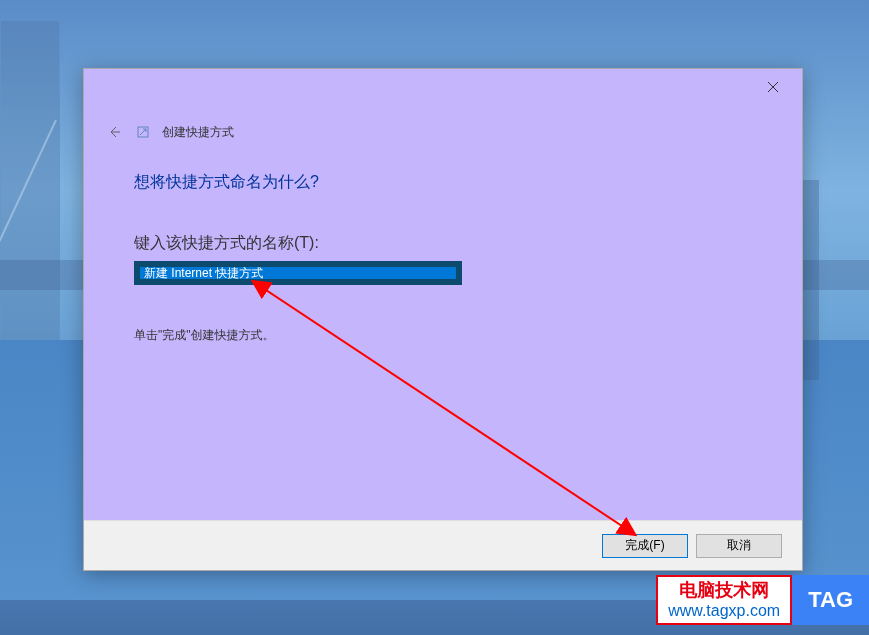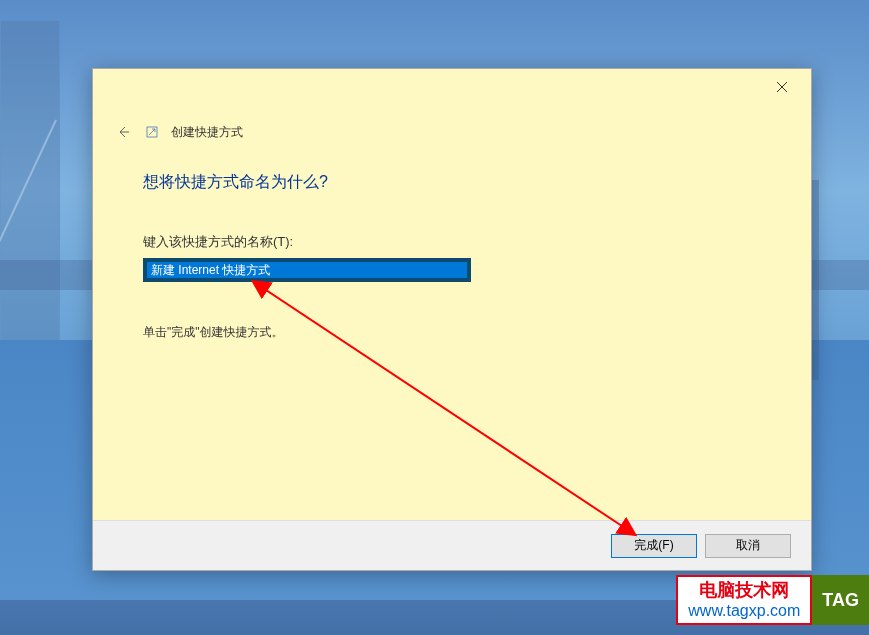--- a/index.html
+++ b/index.html
@@ -89,27 +89,26 @@
       height: 200px;
       background: rgba(65, 105, 155, 0.4);
     }
     
     .dialog {
       position: absolute;
       left: 83px;
       top: 68px;
       width: 720px;
       height: 503px;
-      background: #fef9c3;
+      background: #c4b5fd;
       border: 1px solid #aaaaaa;
       box-shadow: 0 4px 20px rgba(0,0,0,0.3);
       z-index: 10;
       display: flex;
       flex-direction: column;
-      margin-left: 9px;
     }
     
     .dialog-header {
       height: 35px;
       display: flex;
       justify-content: flex-end;
       align-items: center;
       padding-right: 15px;
     }
     
@@ -163,29 +162,29 @@
     }
     
     .main-heading {
       font-size: 16px;
       color: #003399;
       font-weight: normal;
       margin-bottom: 40px;
     }
     
     .field-label {
-      font-size: 13px;
+      font-size: 16px;
       color: #333;
       margin-bottom: 7px;
     }
     
     .name-input {
       width: 328px;
       height: 24px;
-      border: 4px solid #0c4a6e;
+      border: 6px solid #0c4a6e;
       padding: 2px 4px;
       font-size: 12px;
       font-family: inherit;
       outline: none;
     }
     
     .instruction-text {
       font-size: 12px;
       color: #333;
       margin-top: 42px;
@@ -249,25 +248,25 @@
       line-height: 1.2;
       text-align: right;
     }
     
     .watermark-url {
       color: #0066cc;
       font-size: 16px;
     }
     
     .watermark-tag {
-      background: #4d7c0f;
+      background: #3b82f6;
       color: white;
-      font-size: 18px;
+      font-size: 22px;
       font-weight: bold;
-      padding: 6px 10px;
+      padding: 6px 16px;
       display: flex;
       align-items: center;
     }
   </style>
 </head>
 <body>
 
 <div class="desktop-background">
   <div class="bridge-tower-left"></div>
   <div class="bridge-cable-left"></div>

